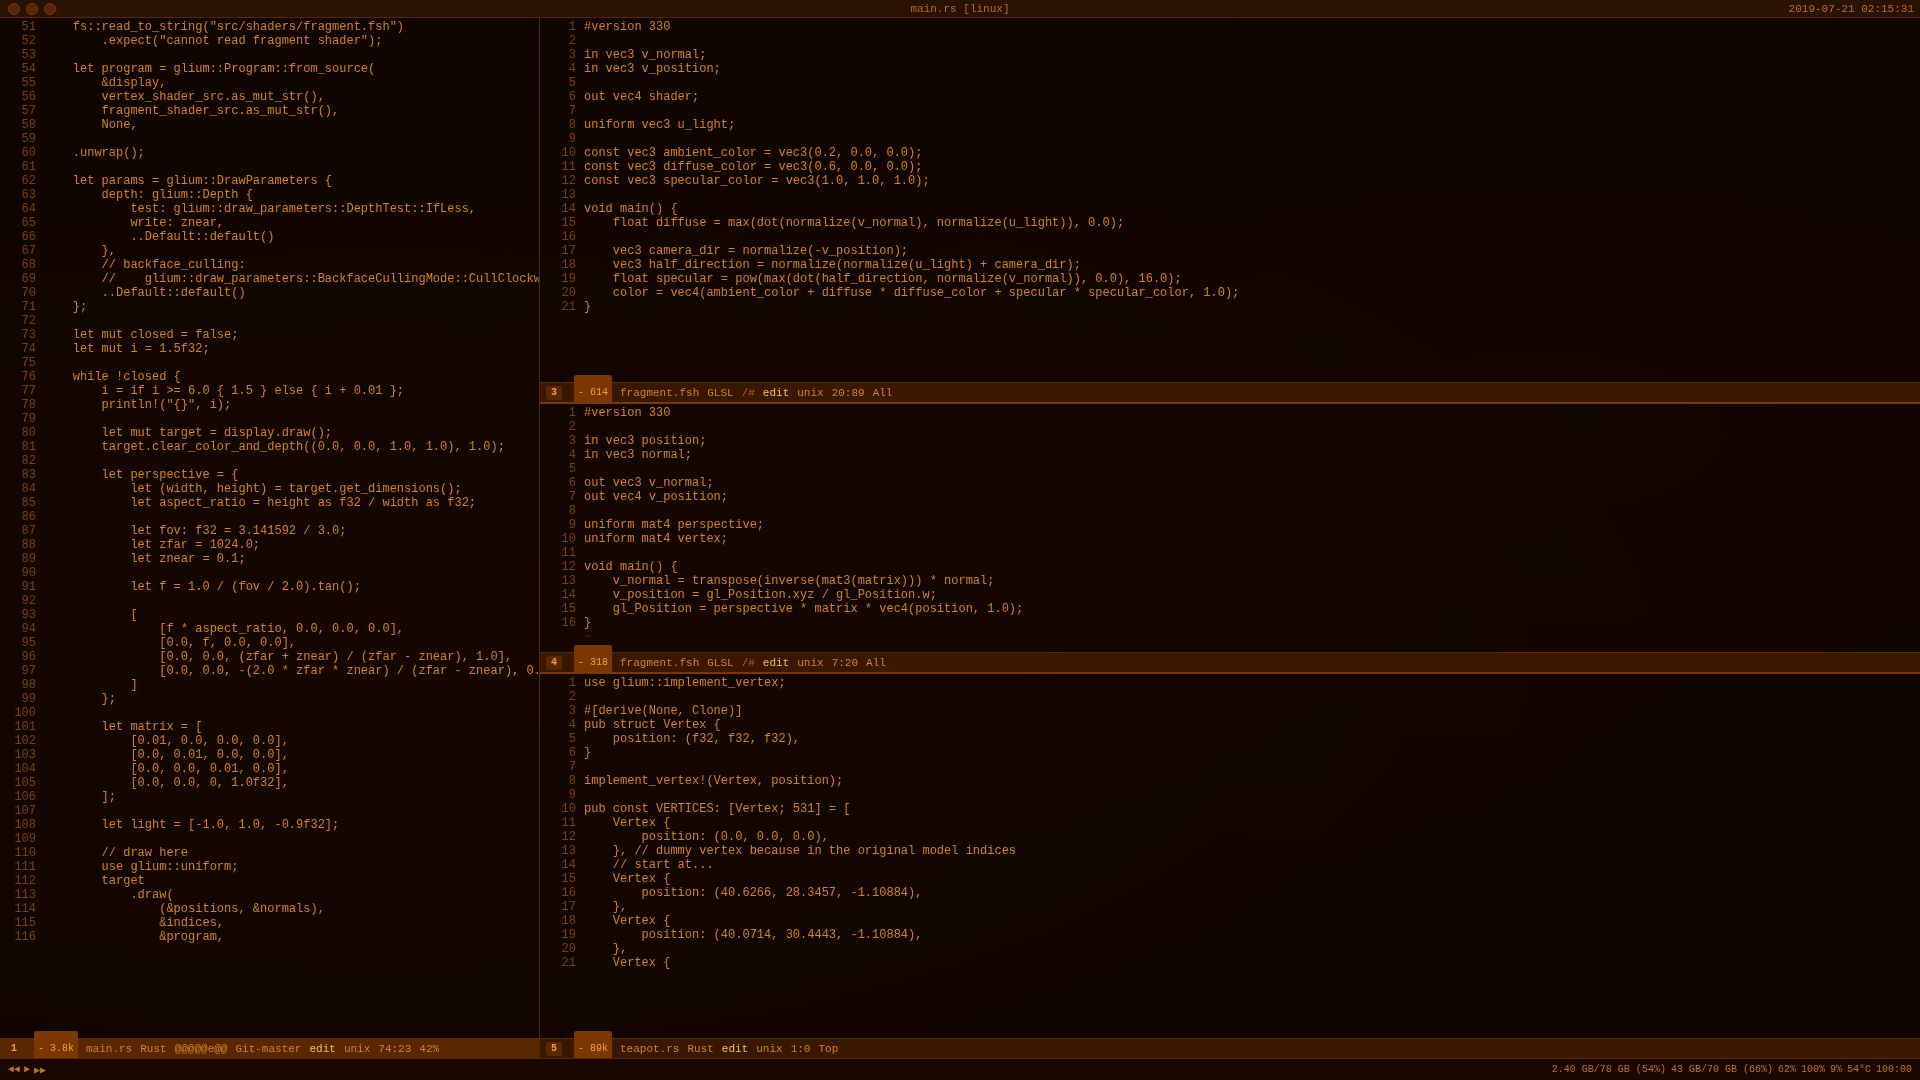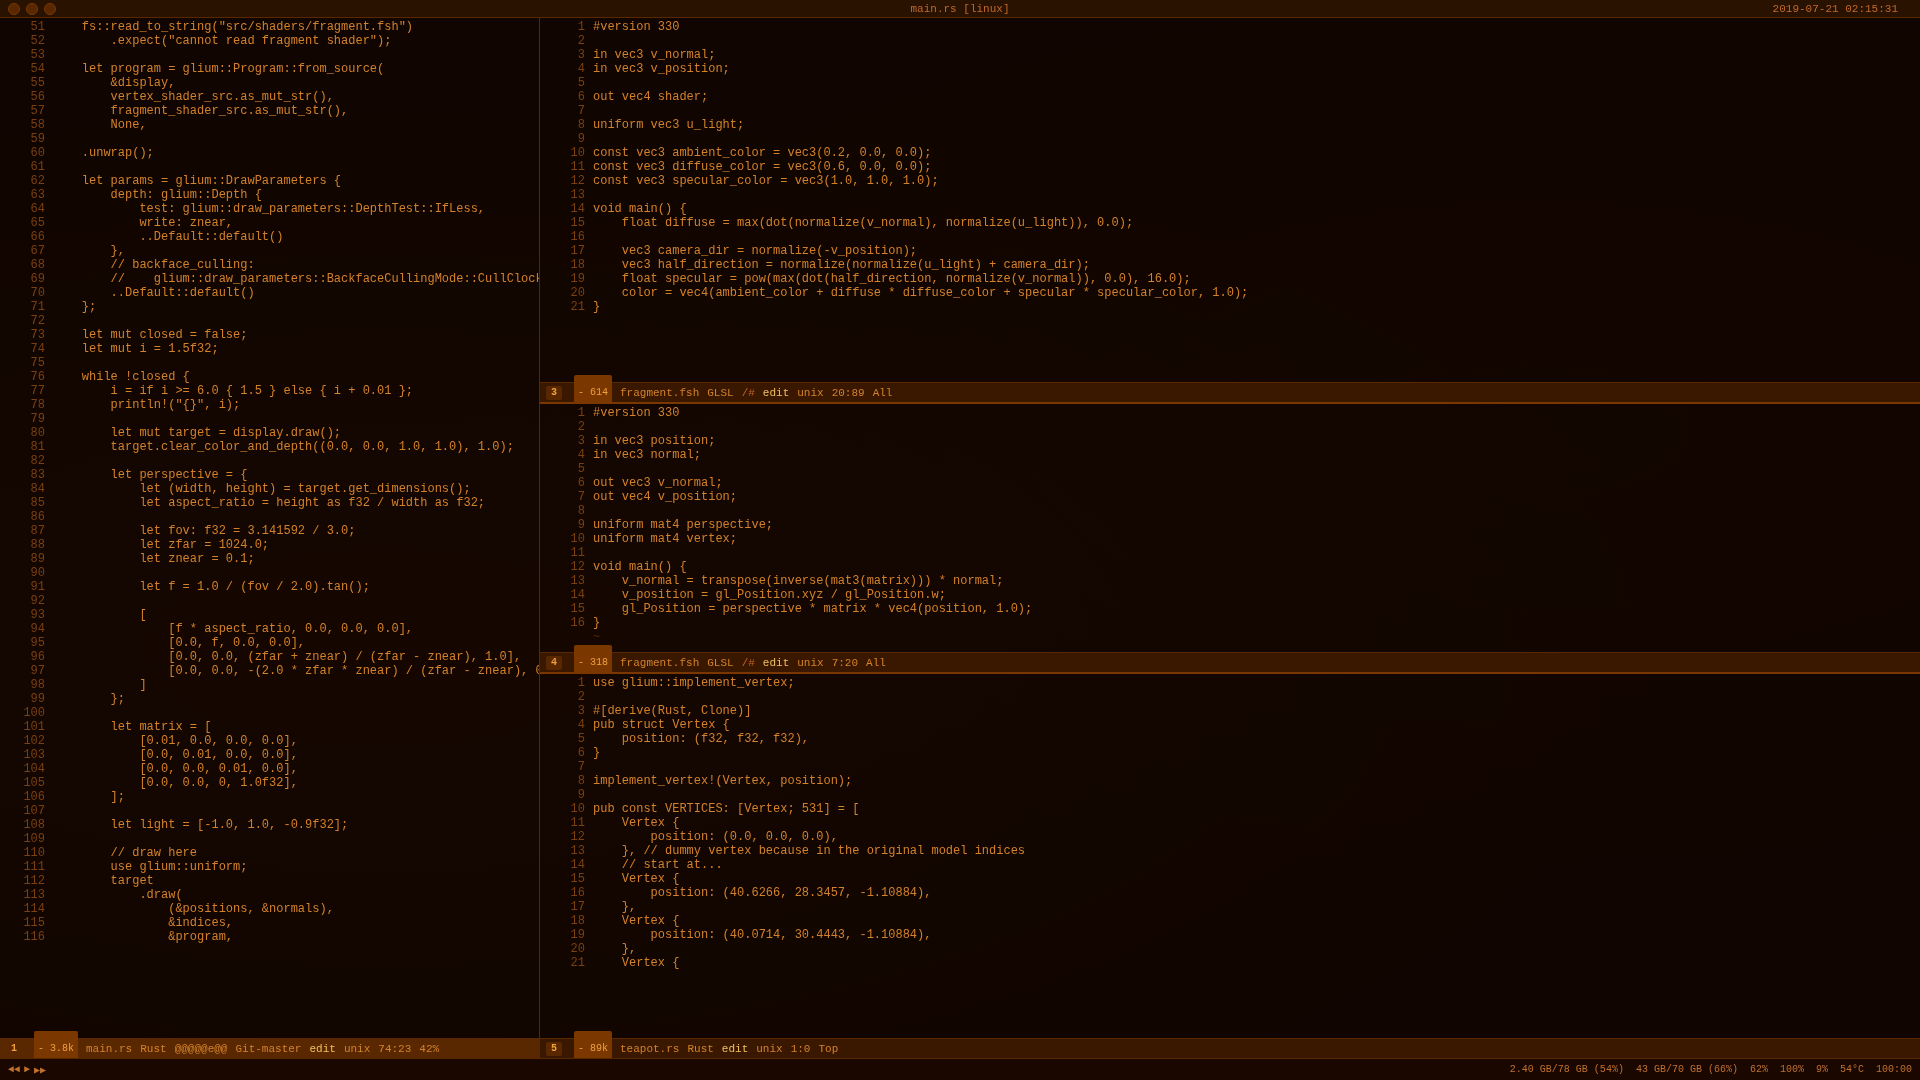--- a/index.html
+++ b/index.html
@@ -53,21 +53,21 @@
       gap: 6px;
     }
     .title-bar-ctrl {
       width: 12px; height: 12px;
       border-radius: 50%;
       background: #5a2800;
       border: 1px solid #7a3800;
     }
     .title-bar-time {
       position: absolute;
-      right: 22px;
+      right: 6px;
       color: #c0692a;
       font-size: 11px;
     }
 
     
     .editor-area {
       flex: 1;
       display: flex;
       flex-direction: row;
       overflow: hidden;
@@ -112,21 +112,21 @@
       background: rgba(15, 5, 0, 0.85);
       display: flex;
       flex-direction: column;
       overflow: hidden;
     }
 
     
     .code-content {
       flex: 1;
       overflow: hidden;
-      padding: 2px 17px;
+      padding: 2px 8px;
     }
 
     .code-line {
       display: flex;
       min-height: 14px;
       line-height: 14px;
       padding: 0 4px;
     }
     .line-num {
       width: 32px;
@@ -202,21 +202,21 @@
       color: #c07030;
     }
     .bottom-segment {
       display: flex;
       align-items: center;
       gap: 4px;
     }
     .bottom-bar-right {
       margin-left: auto;
       display: flex;
-      gap: 12px;
+      gap: 5px;
       align-items: center;
       text-align: right;
     }
 
     .tilde-line .line-content {
       color: #5a2800;
     }
   </style>
 </head>
 <body>
@@ -714,21 +714,21 @@
             <div class="code-line">
               <span class="line-num">1</span>
               <span class="line-content">use glium::implement_vertex;</span>
             </div>
             <div class="code-line">
               <span class="line-num">2</span>
               <span class="line-content"></span>
             </div>
             <div class="code-line">
               <span class="line-num">3</span>
-              <span class="line-content">#[derive(Rust, Clone)]</span>
+              <span class="line-content">#[derive(None, Clone)]</span>
             </div>
             <div class="code-line">
               <span class="line-num">4</span>
               <span class="line-content">pub struct Vertex {</span>
             </div>
             <div class="code-line">
               <span class="line-num">5</span>
               <span class="line-content">    position: (f32, f32, f32),</span>
             </div>
             <div class="code-line">

